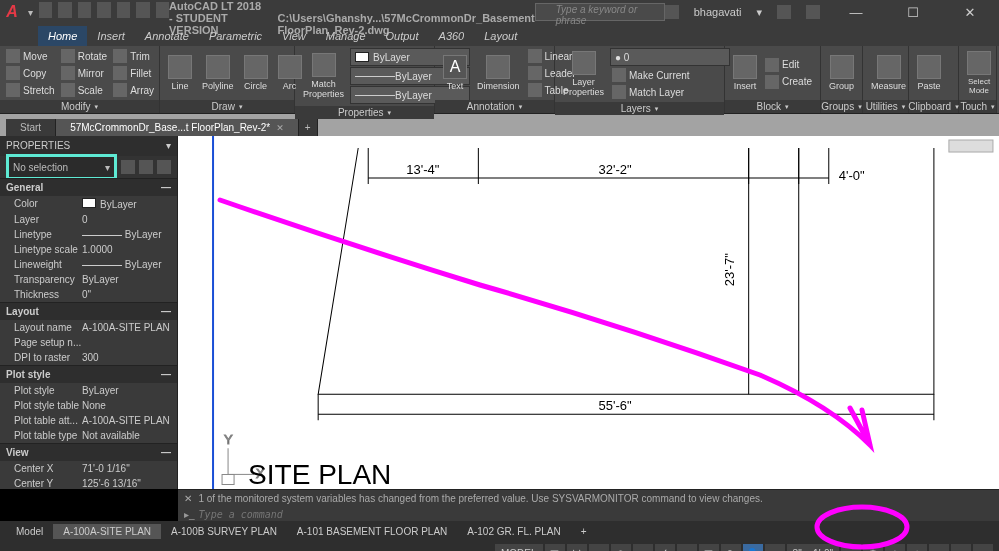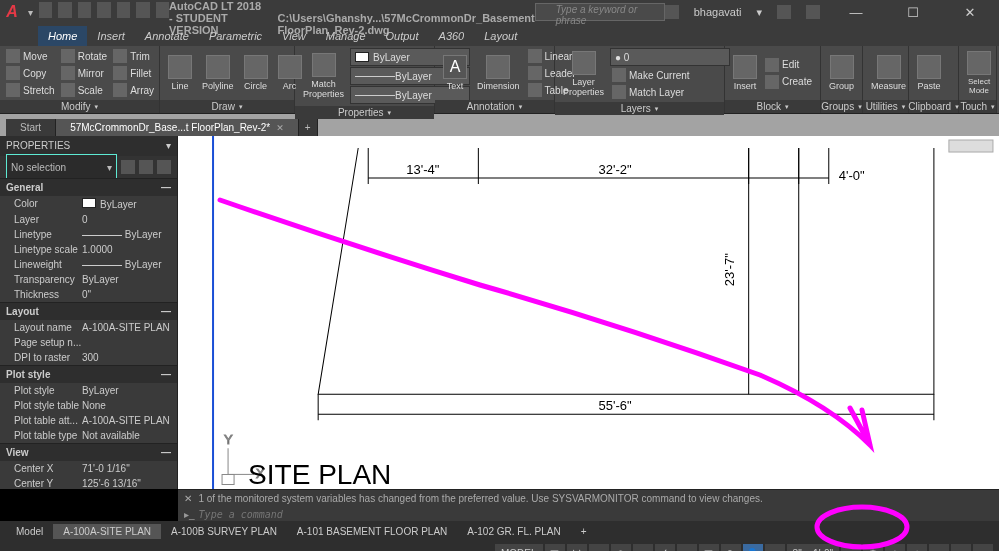--- a/index.html
+++ b/index.html
@@ -40,21 +40,21 @@
 .ftabs { height:22px; background:#a3a3a3; display:flex; align-items:flex-end; padding-left:6px; gap:0; }
 .ftab { padding:3px 14px; background:#3a3a3a; color:#bbb; font-size:10px; border-right:1px solid #222; cursor:pointer; position:relative; }
 .ftab.active { background:#555; color:#fff; }
 .ftab .x { margin-left:6px; font-size:9px; color:#aaa; }
 
 
 .main { display:flex; height:353px; }
 .props { width:178px; background:#3a3a3a; border-right:1px solid #222; overflow:hidden; display:flex; flex-direction:column; }
 .props-head { height:20px; background:#2e2e2e; color:#ccc; font-size:10px; padding:4px 6px; display:flex; justify-content:space-between; }
 .props-sel { height:22px; display:flex; align-items:center; padding:0 6px; gap:4px; background:#333; }
-.props-sel .combo { flex:1; height:26px; background:#2b2b2b; border:1px solid #5eead4; color:#bbb; font-size:10px; padding:0 4px; display:flex; align-items:center; justify-content:space-between; }
+.props-sel .combo { flex:1; height:26px; background:#2b2b2b; border:3px solid #5eead4; color:#bbb; font-size:10px; padding:0 4px; display:flex; align-items:center; justify-content:space-between; }
 .props-sel .pi { width:14px; height:14px; background:#555; }
 .pgroup { background:#2e2e2e; color:#ccc; font-size:10px; font-weight:bold; padding:3px 6px; display:flex; justify-content:space-between; border-top:1px solid #222; }
 .prow { display:flex; font-size:10px; color:#ccc; padding:2px 0; }
 .prow .pk { width:82px; padding-left:14px; }
 .prow .pv { flex:1; }
 
 .canvas { flex:1; background:#fff; position:relative; overflow:hidden; }
 .sw { width:14px; height:10px; background:#fff; border:1px solid #222; display:inline-block; margin-right:4px; }
 .llt { border-top:1px solid #ccc; width:40px; display:inline-block; vertical-align:middle; }
 

